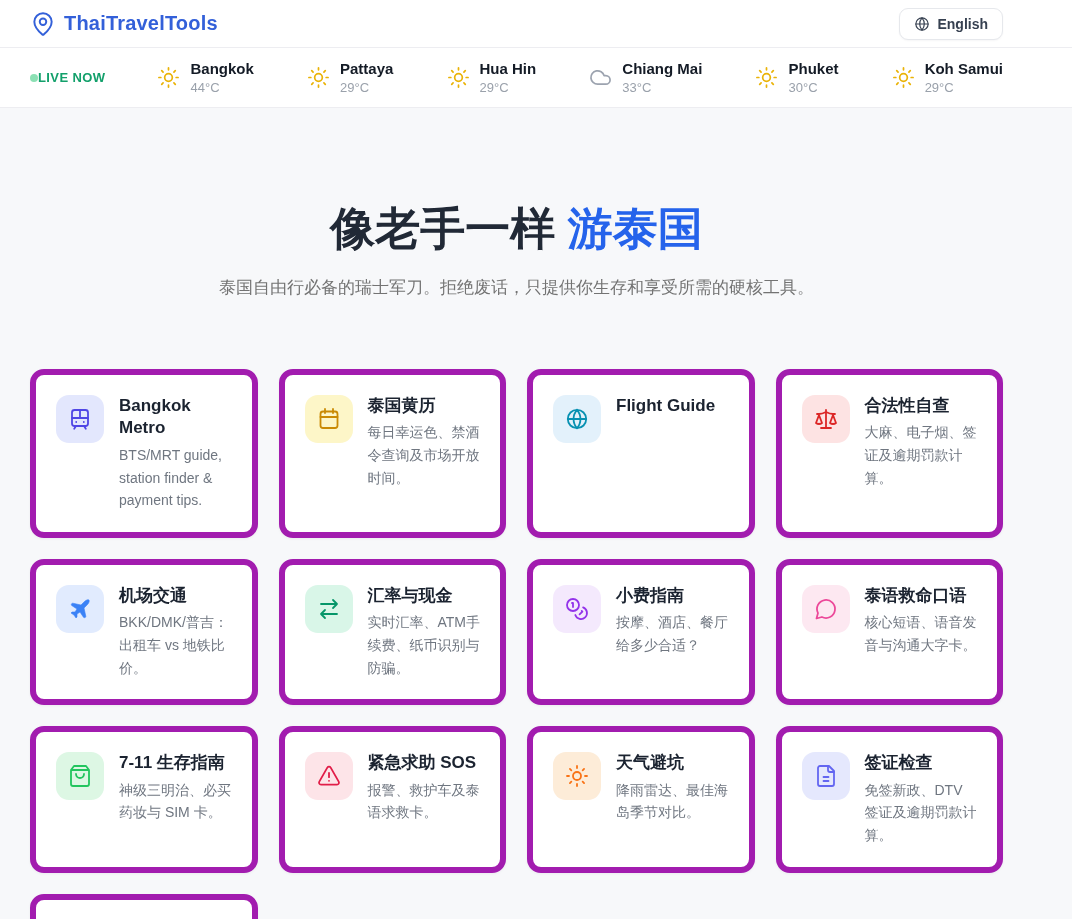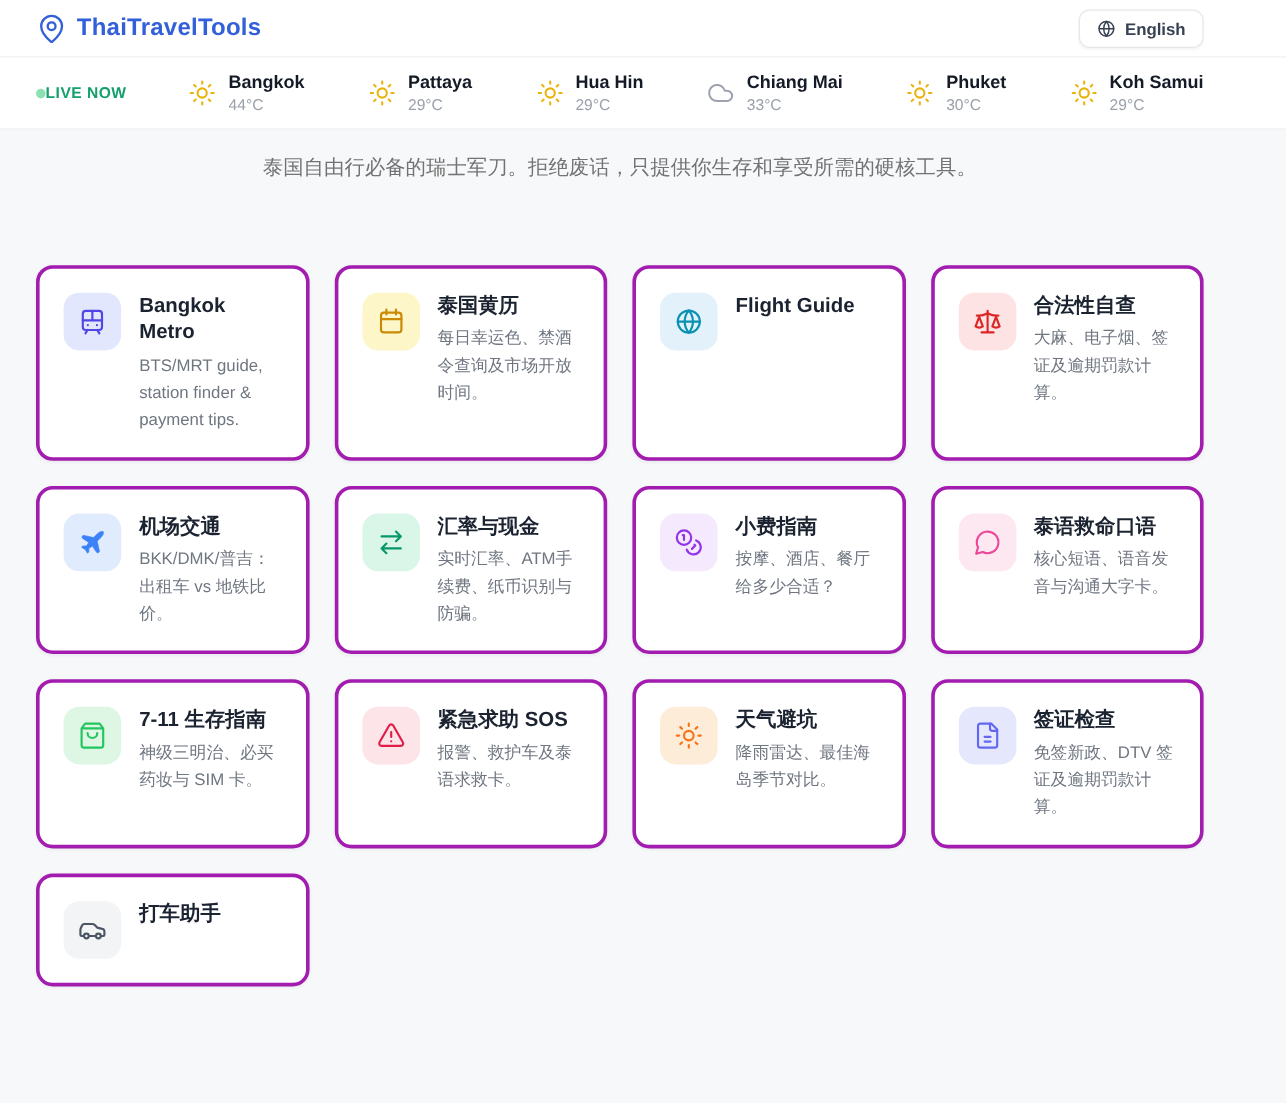--- a/index.html
+++ b/index.html
@@ -44,21 +44,21 @@
   .hero-title { margin: 0; padding-top: 94px; font-size: 45px; font-weight: 800; color: #212936; line-height: 1.2; }
   .hero-title .accent { color: var(--accent-blue, #2563eb); }
   .hero-sub { margin: 20px 0 0; font-size: 17px; color: #737373; }
 
   
   .grid {
     display: grid; grid-template-columns: repeat(4, 1fr); gap: 21px;
     margin-top: 70px; text-align: left; padding-bottom: 40px;
   }
   .card {
-    background: #fff; border: 3px solid #a21caf; border-radius: 14px;
+    background: #fff; border: 6px solid #a21caf; border-radius: 14px;
     padding: 20px; display: flex; gap: 15px; align-items: flex-start;
     box-shadow: 0 1px 3px rgba(16,24,40,.05); cursor: pointer;
   }
   .icon-box {
     width: 48px; height: 48px; border-radius: 13px; flex: none;
     display: flex; align-items: center; justify-content: center;
   }
   .icon-box .icon { width: 24px; height: 24px; display: block; }
   .card-text { min-width: 0; }
   .card-title { margin: 0; font-size: 17px; font-weight: 800; color: #1b2330; line-height: 1.32; }
@@ -173,20 +173,21 @@
     <div class="city-text">
       <div class="city-name">Koh Samui</div>
       <div class="city-temp">29°C</div>
     </div>
   </div>
 </div>
   </div>
 </div>
 
 <main class="hero container">
+  <h1 class="hero-title"><span>像老手一样</span> <span class="accent">游泰国</span></h1>
   <p class="hero-sub">泰国自由行必备的瑞士军刀。拒绝废话，只提供你生存和享受所需的硬核工具。</p>
   <div class="grid" id="cards">
   <div class="card">
     <div class="icon-box" style="background: rgb(227, 231, 253);">
       <span class="icon" style="color: rgb(79, 70, 229);">
             <svg viewBox="0 0 24 24" fill="none" stroke="currentColor" stroke-width="1.8" stroke-linecap="round" stroke-linejoin="round">
               <rect x="4" y="3" width="16" height="16" rx="2.5"></rect>
               <path d="M4 11h16M12 3v8M8 19l-1.8 2.8M16 19l1.8 2.8M8.2 15h.01M15.8 15h.01"></path>
             </svg>
           </span>

